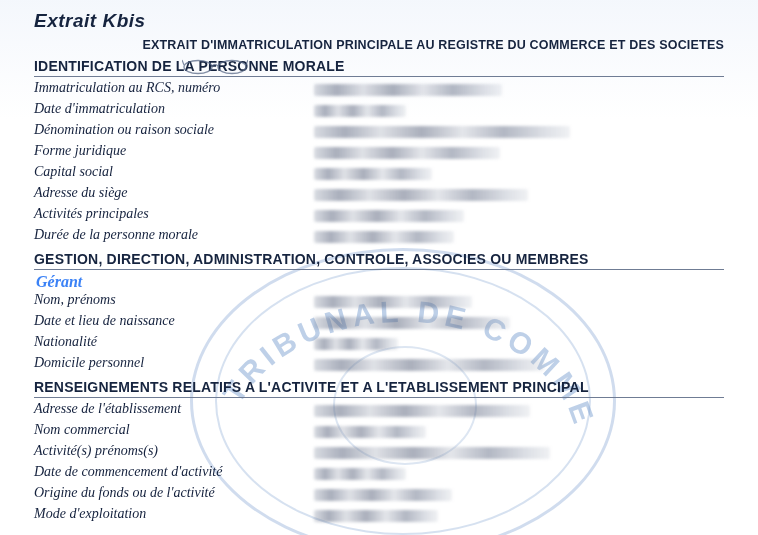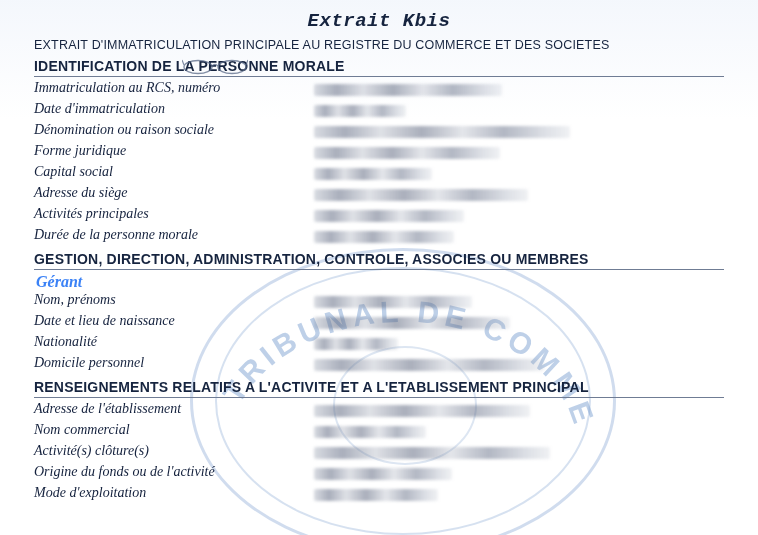--- a/index.html
+++ b/index.html
@@ -72,33 +72,32 @@
 
   .page {
     position: relative;
     z-index: 2;
     padding: 0 34px;
     box-sizing: border-box;
   }
 
   
   .doc-title {
-    text-align: center;
-    font-family: Liberation Mono, monospace;
+    font-family: Liberation Sans, sans-serif;
     font-weight: bold;
     font-style: italic;
     font-size: 19px;
     letter-spacing: 0.5px;
     margin: 10px 0 0 0;
     color: #16243f;
   }
   .doc-subtitle {
-    text-align: left;
+    text-align: right;
     font-size: 12.5px;
-    font-weight: normal;
+    font-weight: bold;
     letter-spacing: 0.2px;
     margin: 6px 0 0 0;
     color: #16243f;
   }
   .glasses {
     position: absolute;
     left: 182px;
     top: 46px;
     width: 66px;
     height: 20px;
@@ -271,22 +270,26 @@
         <div class="rows">
           <div class="row">
             <div class="row-label">Adresse de l'établissement</div>
             <div class="row-value"><span class="blur" style="width: 216px;"></span></div>
           </div>
           <div class="row">
             <div class="row-label">Nom commercial</div>
             <div class="row-value"><span class="blur" style="width: 112px;"></span></div>
           </div>
           <div class="row">
-            <div class="row-label">Activité(s) clôture(s)</div>
+            <div class="row-label">Activité(s) prénoms(s)</div>
             <div class="row-value"><span class="blur" style="width: 236px;"></span></div>
+          </div>
+          <div class="row">
+            <div class="row-label">Date de commencement d'activité</div>
+            <div class="row-value"><span class="blur" style="width: 92px;"></span></div>
           </div>
           <div class="row">
             <div class="row-label">Origine du fonds ou de l'activité</div>
             <div class="row-value"><span class="blur" style="width: 138px;"></span></div>
           </div>
           <div class="row">
             <div class="row-label">Mode d'exploitation</div>
             <div class="row-value"><span class="blur" style="width: 124px;"></span></div>
           </div>
         </div>

